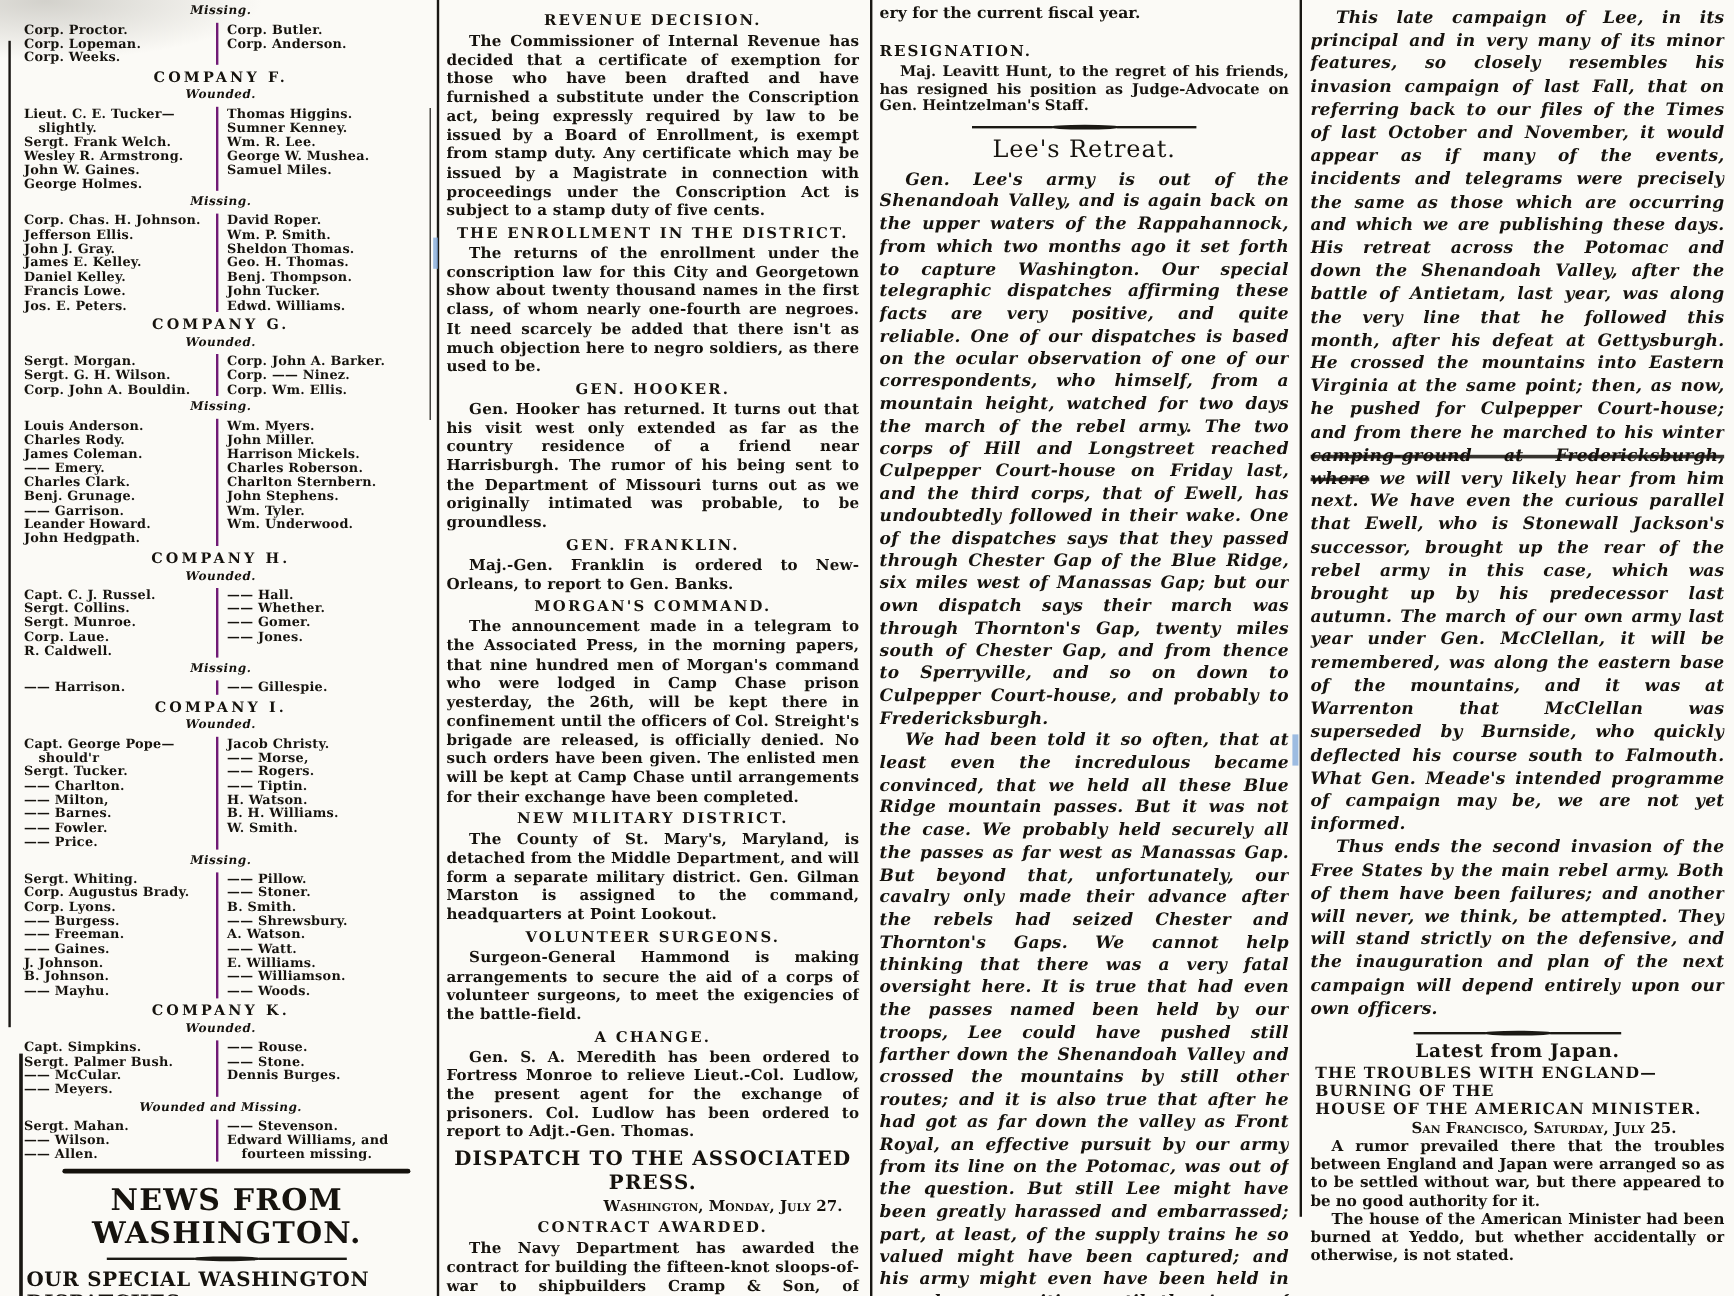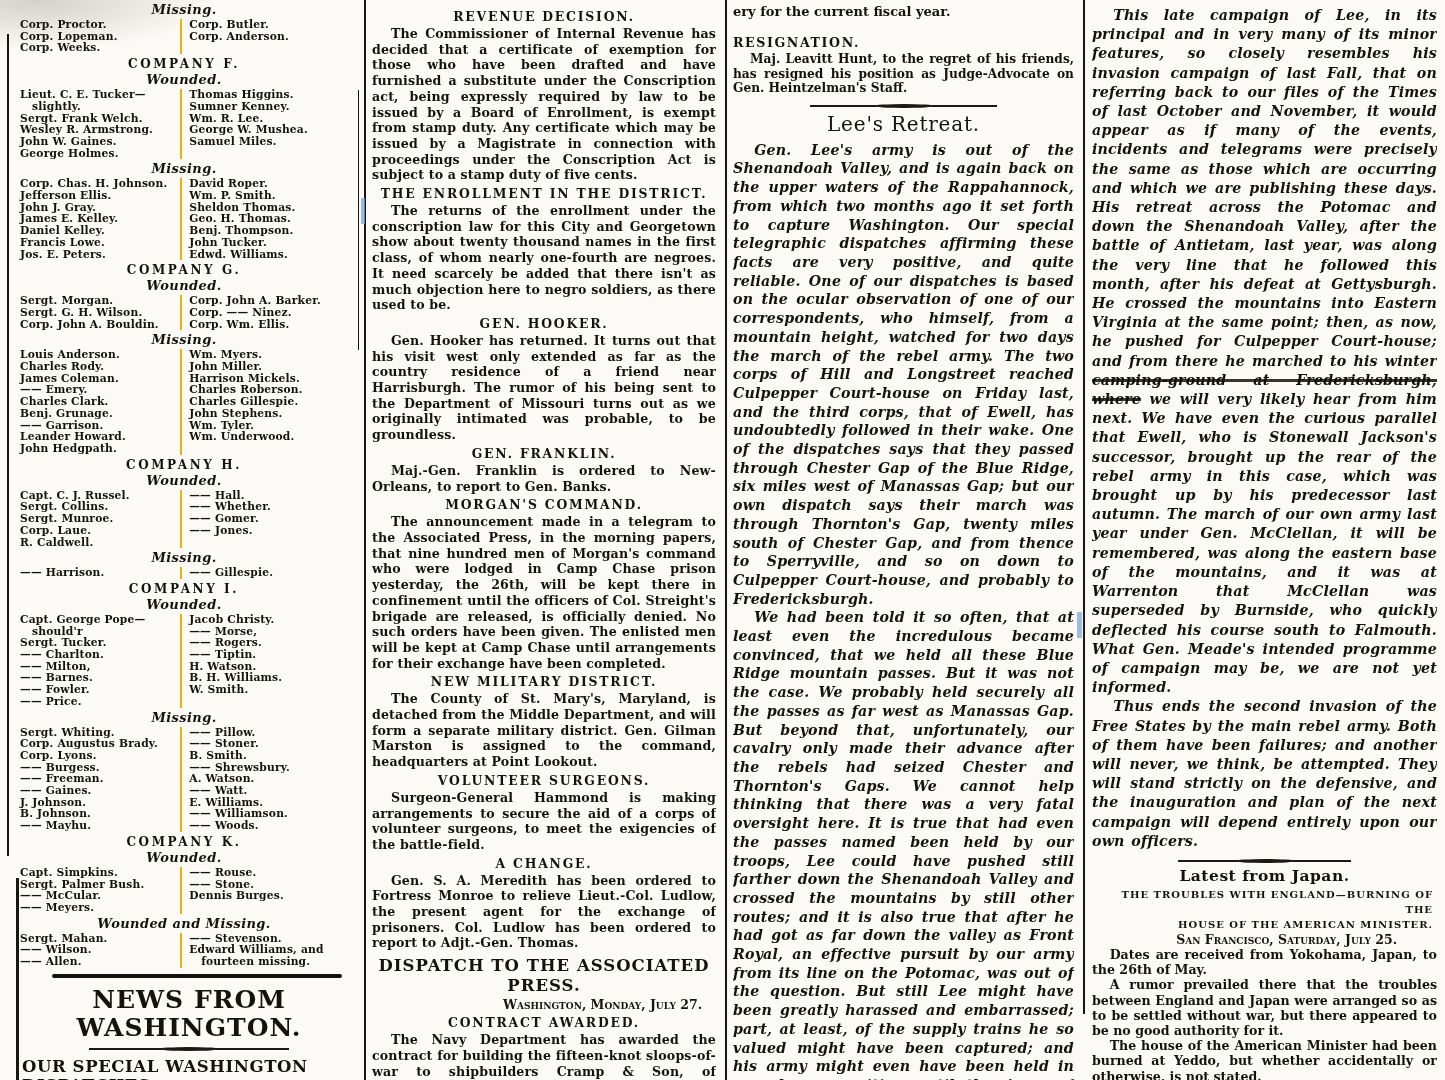--- a/index.html
+++ b/index.html
@@ -16,26 +16,26 @@
   #col2{left:372px;width:344px;padding-top:6px;}
   #col3{left:733px;width:341px;padding-top:4px;}
   #col4{left:1092px;width:345px;padding-top:6px;}
 
   
   .vrule{position:absolute;background:#191713;}
   .vrule.blue{background:#7da7d9;opacity:.75;}
 
   
   .status-heading{text-align:center;font-style:italic;font-weight:bold;
-    font-size:13px;line-height:14px;margin:3px 0 2px;letter-spacing:.4px;}
+    font-size:10px;line-height:14px;margin:3px 0 2px;letter-spacing:.4px;}
   .company-heading{text-align:center;font-weight:bold;font-size:12px;
     line-height:12px;letter-spacing:2.6px;margin:4px 0 2px;}
   .names-pair{display:flex;align-items:stretch;}
   .names-left{width:49%;padding-left:8px;}
-  .names-right{width:51%;border-left:2px solid #eab308;padding-left:7px;}
+  .names-right{width:51%;border-left:2px solid #701a75;padding-left:7px;}
   .name-row{font-weight:bold;font-size:10.7px;line-height:11.7px;
     letter-spacing:.2px;padding-left:12px;text-indent:-12px;}
   .thick-rule{height:4px;background:#14110c;margin:6px 14px 4px 40px;border-radius:2px;}
 
   
   .news-box{padding-left:10px;}
   .news-headline{text-align:center;font-weight:bold;font-size:25px;line-height:28px;
     letter-spacing:1px;margin-top:8px;}
   .swell{display:flex;align-items:center;justify-content:center;margin:5px auto 6px;width:60%;}
   .swell:before,.swell:after{content:"";flex:1;height:1.5px;background:#1b1914;}
@@ -62,21 +62,21 @@
     letter-spacing:.8px;margin:4px 0 5px;}
   .article-p{font-weight:bold;font-size:14.2px;line-height:18.7px;text-align:justify;
     margin:0;text-indent:1.5em;letter-spacing:.2px;word-spacing:1.5px;font-style:italic;}
   #col4 .article-p{line-height:19.2px;}
   .struck{text-decoration:line-through;text-decoration-thickness:2.5px;
     text-decoration-color:rgba(20,17,12,.85);}
 
   
   .japan-title{text-align:center;font-weight:bold;font-size:15.5px;line-height:18px;
     margin:4px 0 2px;letter-spacing:.5px;}
-  .japan-subhead{text-align:right;font-weight:bold;font-size:10px;line-height:15px;
+  .japan-subhead{text-align:left;font-weight:bold;font-size:13px;line-height:15px;
     letter-spacing:1px;margin:0 4px;}
   .japan-body{font-weight:bold;font-size:12.6px;line-height:15.2px;text-align:justify;
     margin:0;text-indent:1.4em;}
 </style>
 </head>
 <body>
 
 <div class="scan-smudge"></div>
 <div class="vrule" style="left:7px;top:34px;width:2px;height:822px;"></div>
 <div class="vrule" style="left:16px;top:878px;width:3px;height:202px;"></div>
@@ -165,21 +165,21 @@
           <div class="name-row">Benj. Grunage.</div>
           <div class="name-row">—— Garrison.</div>
           <div class="name-row">Leander Howard.</div>
           <div class="name-row">John Hedgpath.</div>
         </div>
         <div class="names-right">
           <div class="name-row">Wm. Myers.</div>
           <div class="name-row">John Miller.</div>
           <div class="name-row">Harrison Mickels.</div>
           <div class="name-row">Charles Roberson.</div>
-          <div class="name-row">Charles Gillespie.</div>
+          <div class="name-row">Charlton Sternbern.</div>
           <div class="name-row">John Stephens.</div>
           <div class="name-row">Wm. Tyler.</div>
           <div class="name-row">Wm. Underwood.</div>
         </div>
       </div>
       <div class="company-heading">COMPANY H.</div>
       <div class="status-heading">Wounded.</div>
       <div class="names-pair">
         <div class="names-left">
           <div class="name-row">Capt. C. J. Russel.</div>
@@ -333,17 +333,16 @@
   <p class="article-p"><span>This late campaign of Lee, in its principal and in very many of its minor features, so closely resembles his invasion campaign of last Fall, that on referring back to our files of the Times of last October and November, it would appear as if many of the events, incidents and telegrams were precisely the same as those which are occurring and which we are publishing these days.  His retreat across the Potomac and down the Shenandoah Valley, after the battle of Antietam, last year, was along the very line that he followed this month, after his defeat at Gettysburgh.  He crossed the mountains into Eastern Virginia at the same point; then, as now, he pushed for Culpepper Court-house; and from there he marched to his winter </span><span class="struck">camping-ground at Fredericksburgh, where</span><span> we will very likely hear from him next.  We have even the curious parallel that Ewell, who is Stonewall Jackson's successor, brought up the rear of the rebel army in this case, which was brought up by his predecessor last autumn.  The march of our own army last year under Gen. McClellan, it will be remembered, was along the eastern base of the mountains, and it was at Warrenton that McClellan was superseded by Burnside, who quickly deflected his course south to Falmouth.  What Gen. Meade's intended programme of campaign may be, we are not yet informed.</span></p>
   <p class="article-p">Thus ends the second invasion of the Free States by the main rebel army.  Both of them have been failures; and another will never, we think, be attempted.  They will stand strictly on the defensive, and the inauguration and plan of the next campaign will depend entirely upon our own officers.</p>
   <div class="swell" style="width:50%;margin:8px auto 2px;">
       <span class="swell-center"></span>
     </div>
   <div class="japan-title">Latest from Japan.</div>
   <div class="japan-subhead">THE TROUBLES WITH ENGLAND—BURNING OF THE</div>
   <div class="japan-subhead">HOUSE OF THE AMERICAN MINISTER.</div>
   <div class="dateline" style="padding-right:40px;">San Francisco, Saturday, July 25.</div>
   <div id="japan-paragraphs">
-      <p class="japan-body">Dates are received from Yokohama, Japan, to the 26th of May.</p>
       <p class="japan-body">A rumor prevailed there that the troubles between England and Japan were arranged so as to be settled without war, but there appeared to be no good authority for it.</p>
       <p class="japan-body">The house of the American Minister had been burned at Yeddo, but whether accidentally or otherwise, is not stated.</p>
     </div>
 </div>
 
 </body></html>

